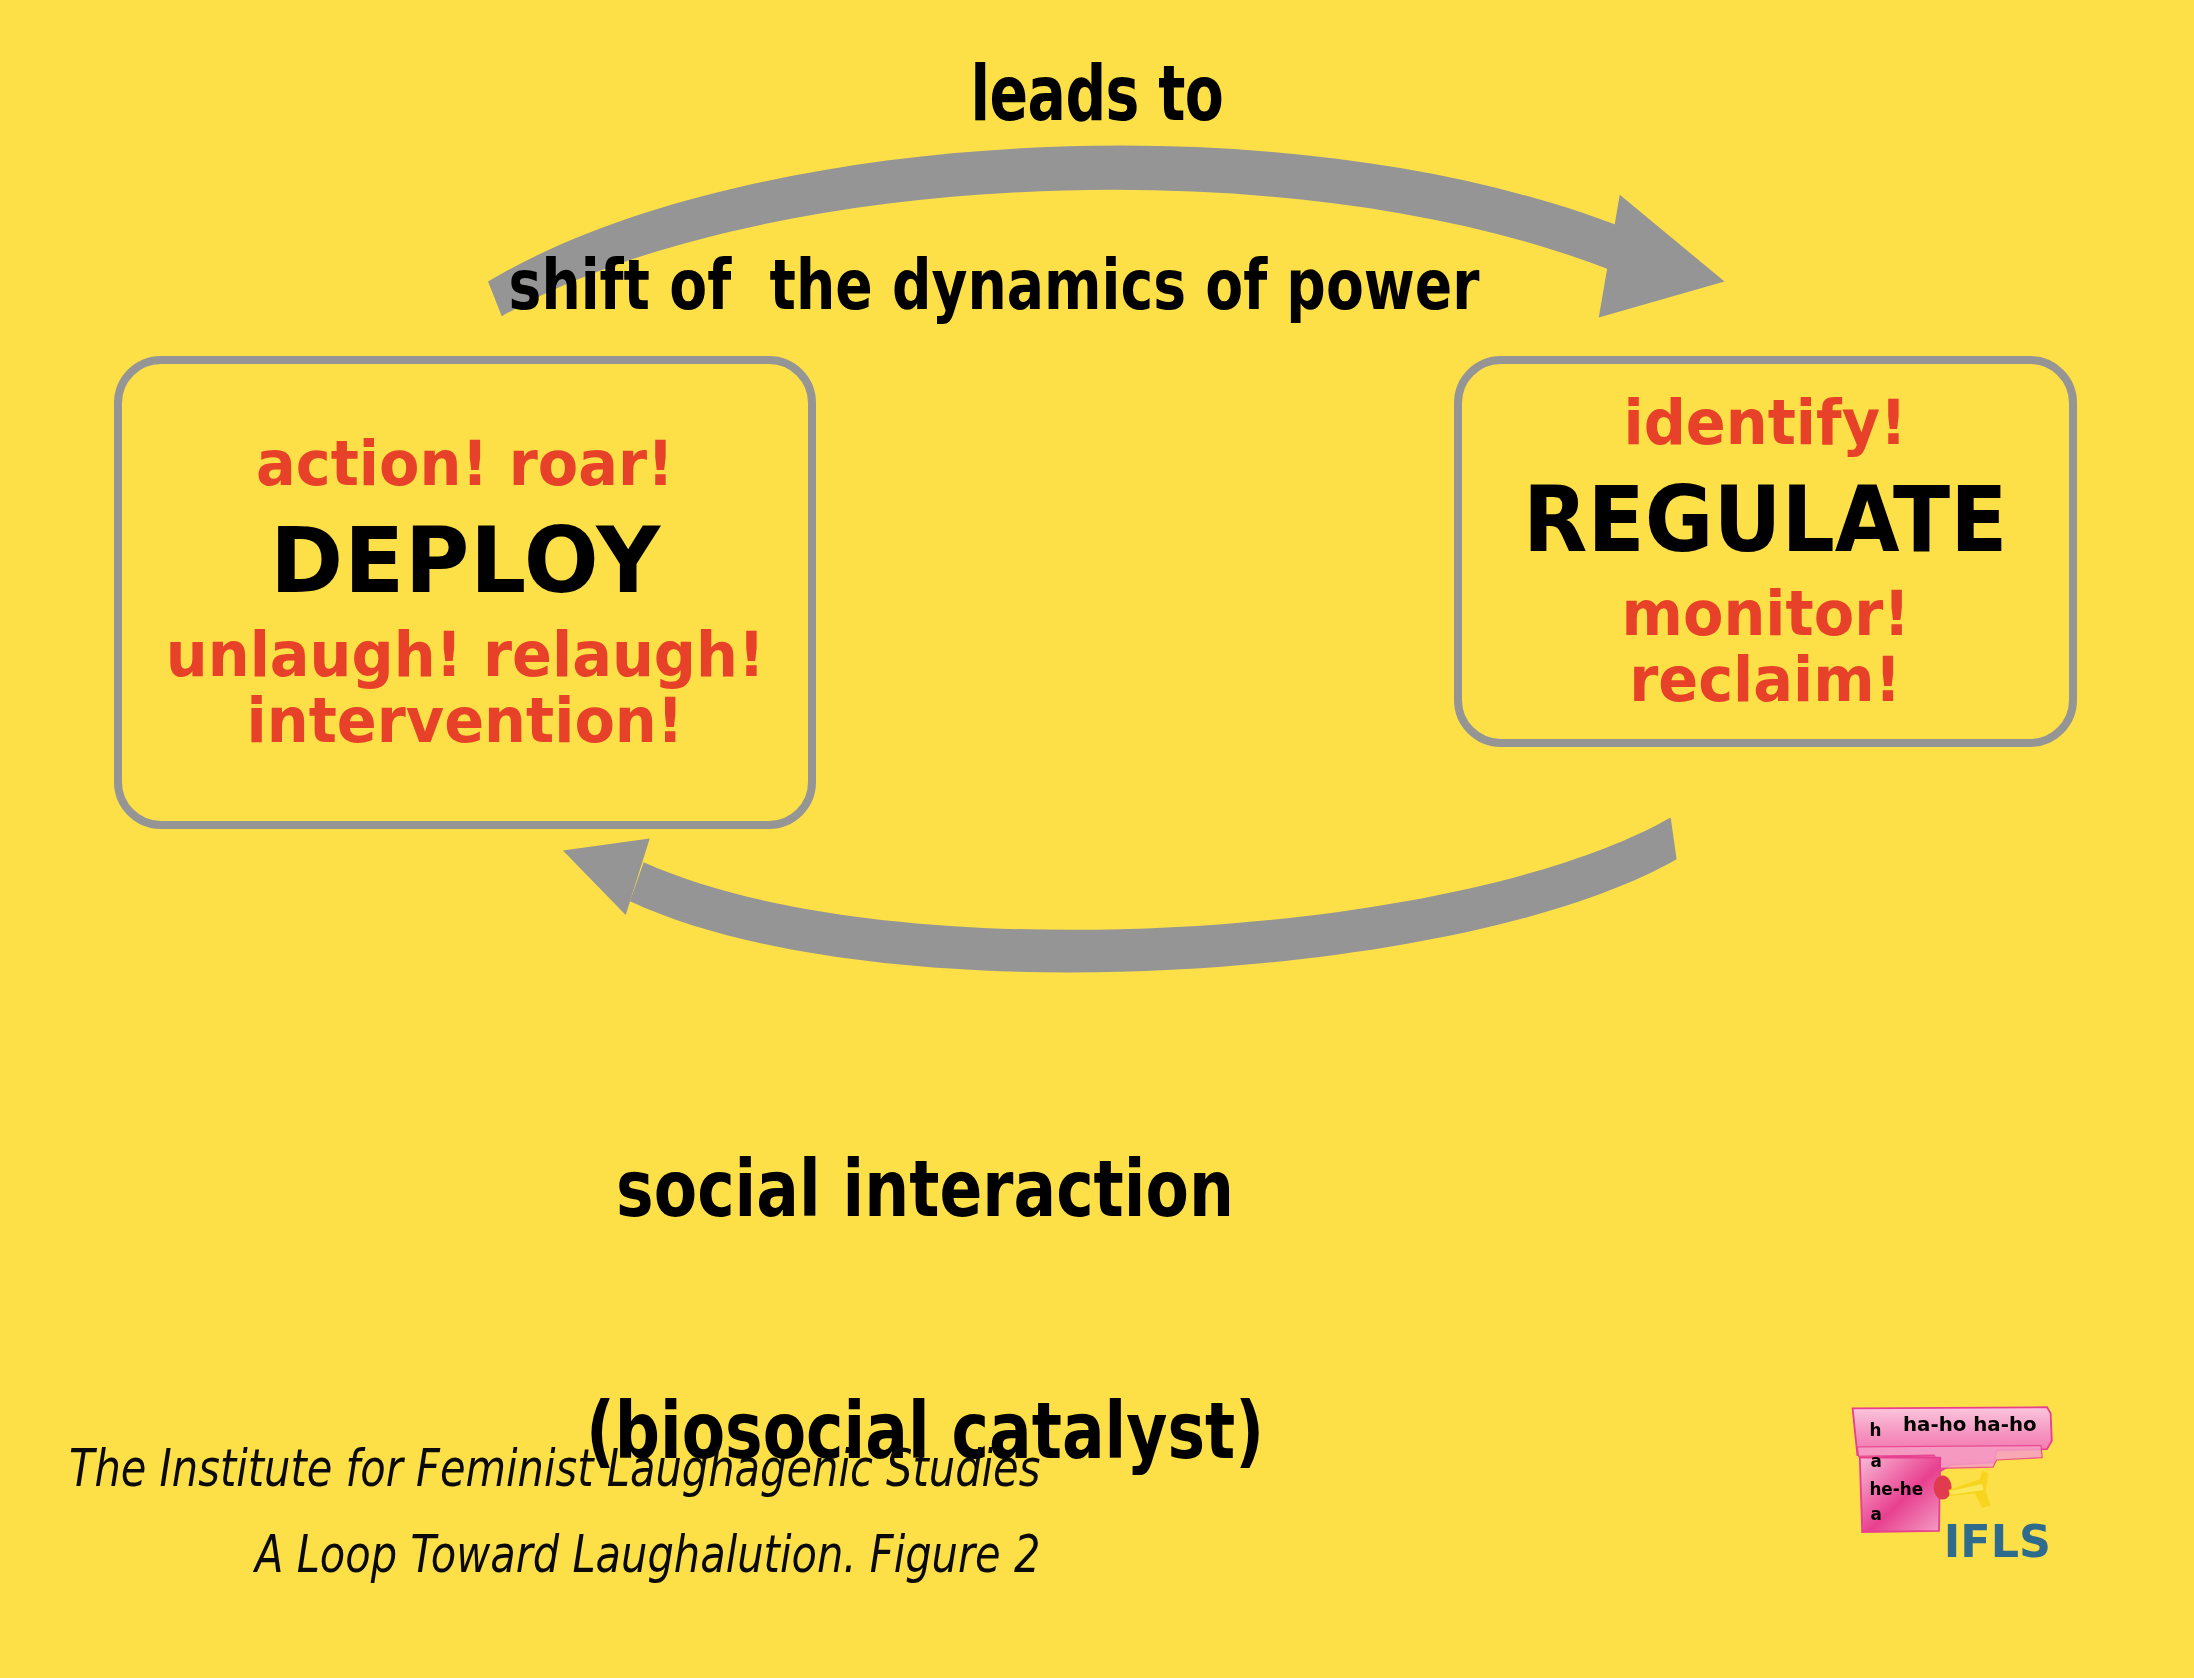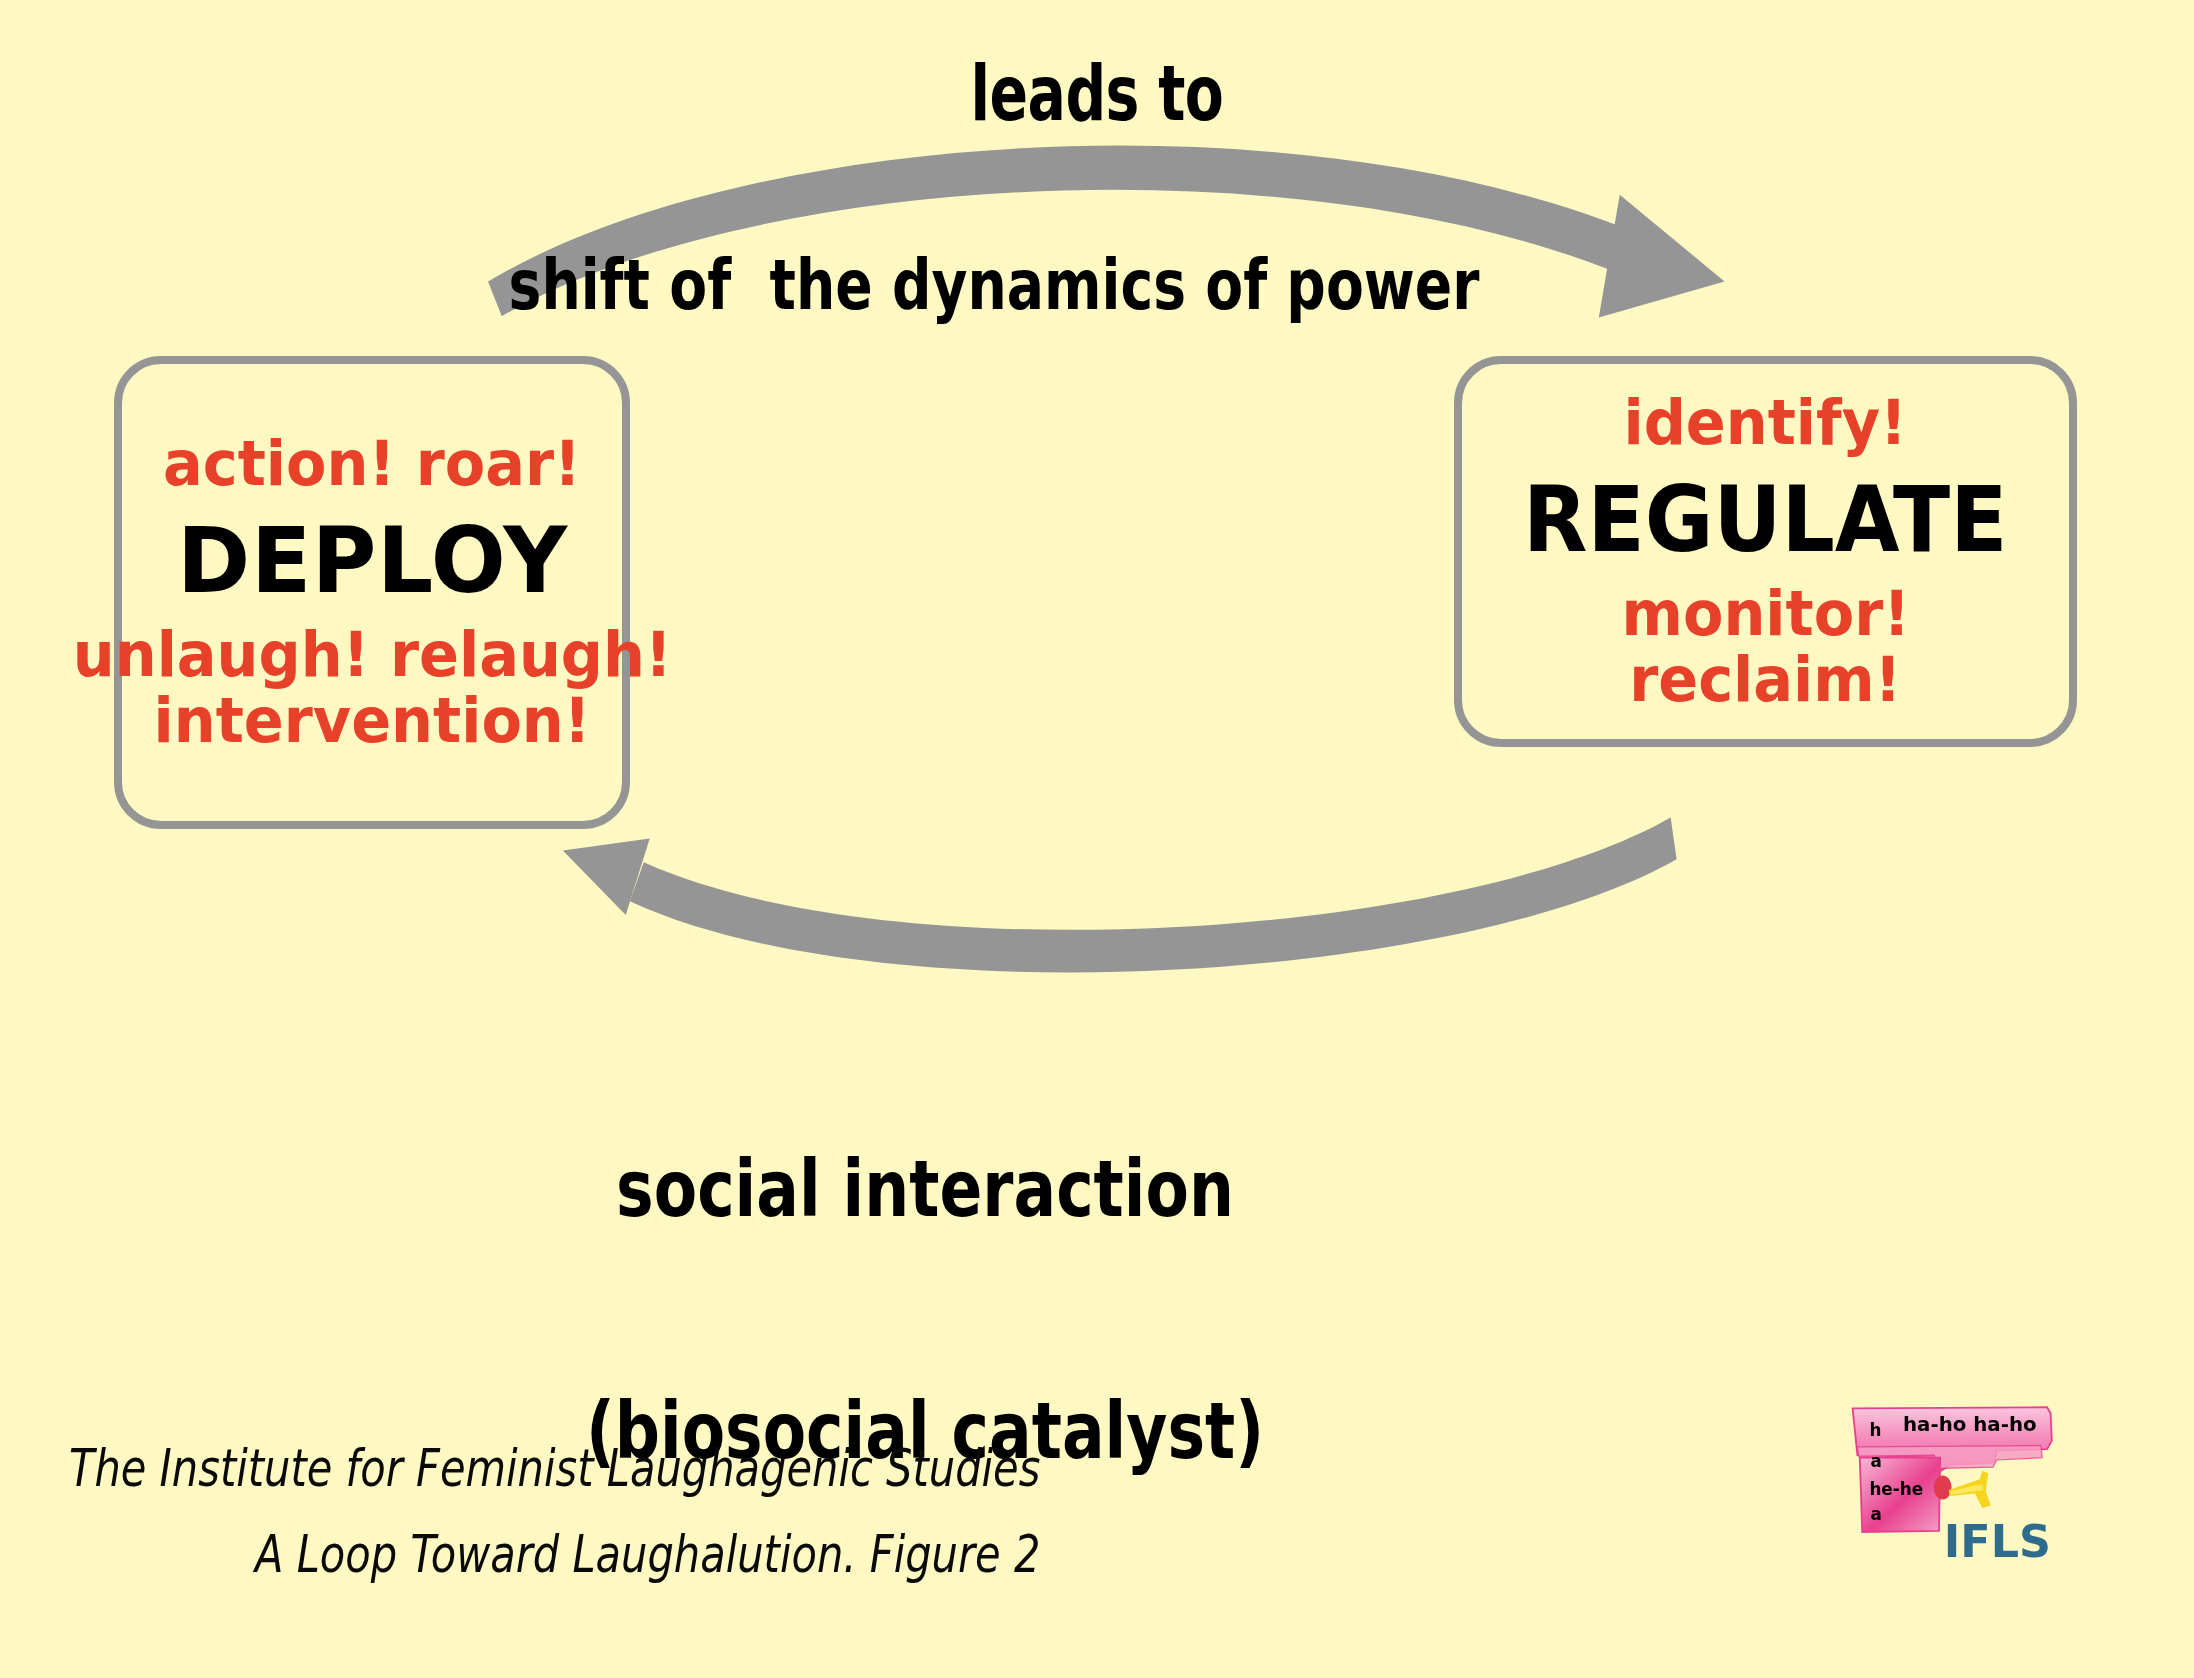--- a/index.html
+++ b/index.html
@@ -4,21 +4,21 @@
 <style>
   html, body {
     margin: 0;
     padding: 0;
     background: #d5d5d6;
   }
   #stage {
     position: relative;
     width: 2194px;
     height: 1678px;
-    background: #fef9c3;
+    background: #fde047;
     overflow: hidden;
     font-family: "Liberation Sans", sans-serif;
     text-decoration: underline;
   }
 
   
   #arrows {
     position: absolute;
     left: 0; top: 0;
     width: 2194px;
@@ -69,21 +69,21 @@
     border-radius: 47px;
     background: transparent;
     display: flex;
     flex-direction: column;
     align-items: center;
     justify-content: center;
     overflow: visible;
   }
   #box-deploy {
     left: 114px; top: 356px;
-    width: 516px; height: 473px;
+    width: 702px; height: 473px;
   }
   #box-regulate {
     left: 1454px; top: 356px;
     width: 623px; height: 391px;
   }
   .node-line {
     white-space: nowrap;
     font-family: "DejaVu Sans", sans-serif;
     font-weight: 700;
     line-height: 1.06;

